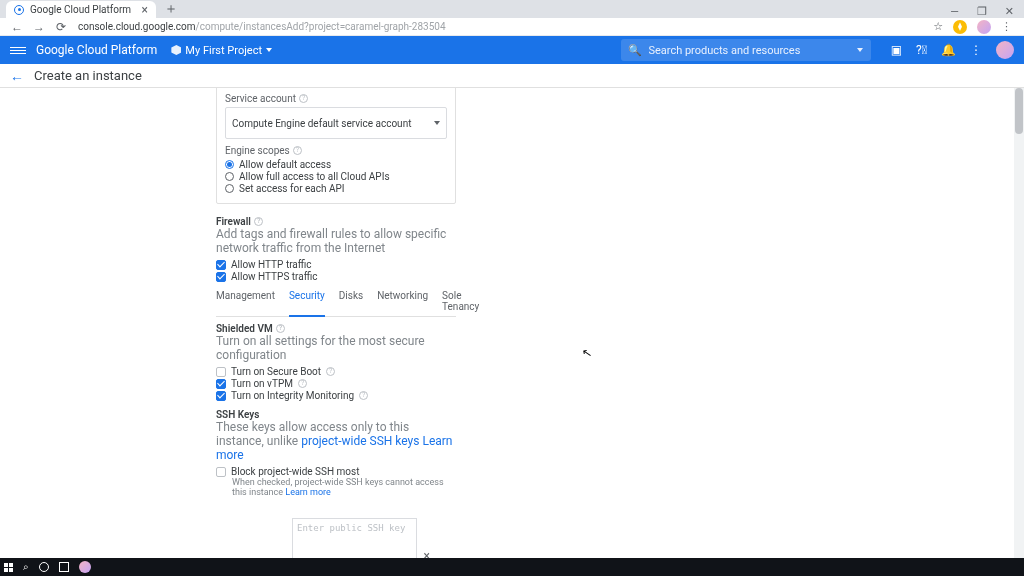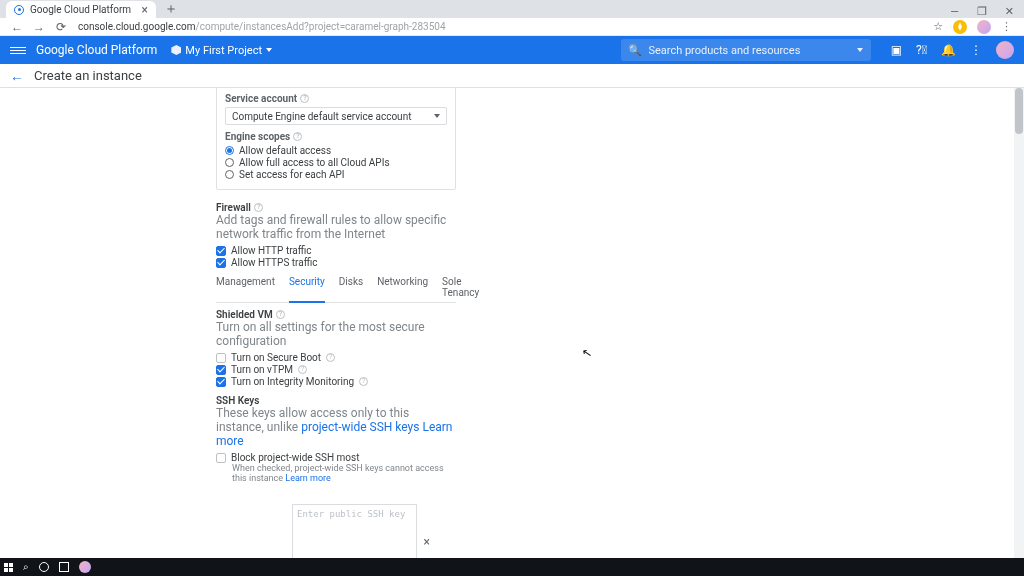--- a/index.html
+++ b/index.html
@@ -38,24 +38,24 @@
   
   .sub-header{height:24px;border-bottom:1px solid #e0e0e0;display:flex;align-items:center;padding:0 10px;}
   .back-arrow{color:#1a73e8;font-size:14px;margin-right:10px;}
   .sub-title{font-size:13px;color:#3c4043;}
 
   
   .main{height:488px;overflow:hidden;position:relative;background:#fff;}
   .form-col{position:absolute;left:216px;top:0;width:240px;}
 
   .card{border:1px solid #e0e0e0;border-radius:2px;padding:8px;margin-bottom:12px;margin-top:-4px;}
-  .field-label{font-weight:700;font-size:10px;color:#5f6368;margin-bottom:3px;display:flex;align-items:center;gap:3px;}
+  .field-label{font-weight:400;font-size:10px;color:#5f6368;margin-bottom:3px;display:flex;align-items:center;gap:3px;}
   .help{width:9px;height:9px;border:1px solid #bdc1c6;border-radius:50%;display:inline-block;position:relative;}
   .help::after{content:"?";font-size:7px;color:#bdc1c6;position:absolute;left:2px;top:-1px;}
-  .select{border:1px solid #dadce0;border-radius:2px;height:18px;display:flex;align-items:center;padding:0 6px;font-size:10px;color:#3c4043;justify-content:space-between;}
+  .select{border:1px solid #dadce0;border-radius:2px;height:32px;display:flex;align-items:center;padding:0 6px;font-size:10px;color:#3c4043;justify-content:space-between;}
   .caret{border-left:3px solid transparent;border-right:3px solid transparent;border-top:4px solid #5f6368;}
 
   .radio-row,.check-row{display:flex;align-items:center;gap:5px;font-size:10px;color:#3c4043;margin:1px 0;}
   .radio{width:9px;height:9px;border:1px solid #5f6368;border-radius:50%;display:inline-flex;align-items:center;justify-content:center;}
   .radio.sel{border-color:#1a73e8;}
   .radio.sel::after{content:"";width:5px;height:5px;background:#1a73e8;border-radius:50%;}
   .chk{width:10px;height:10px;border:1px solid #bdc1c6;border-radius:2px;display:inline-flex;align-items:center;justify-content:center;}
   .chk.on{background:#1a73e8;border-color:#1a73e8;}
   .chk.on::after{content:"";width:3px;height:6px;border:solid #fff;border-width:0 1.5px 1.5px 0;transform:rotate(45deg);margin-top:-2px;}
 

